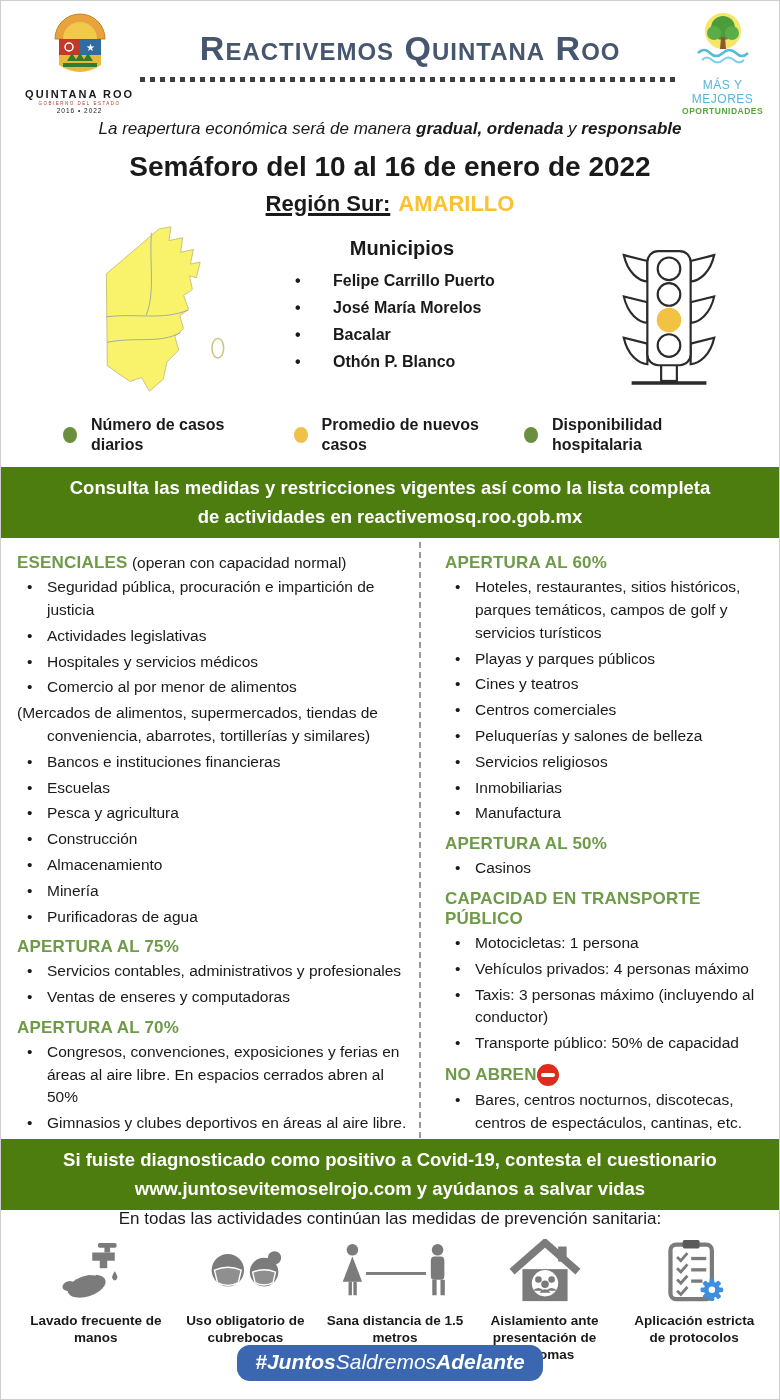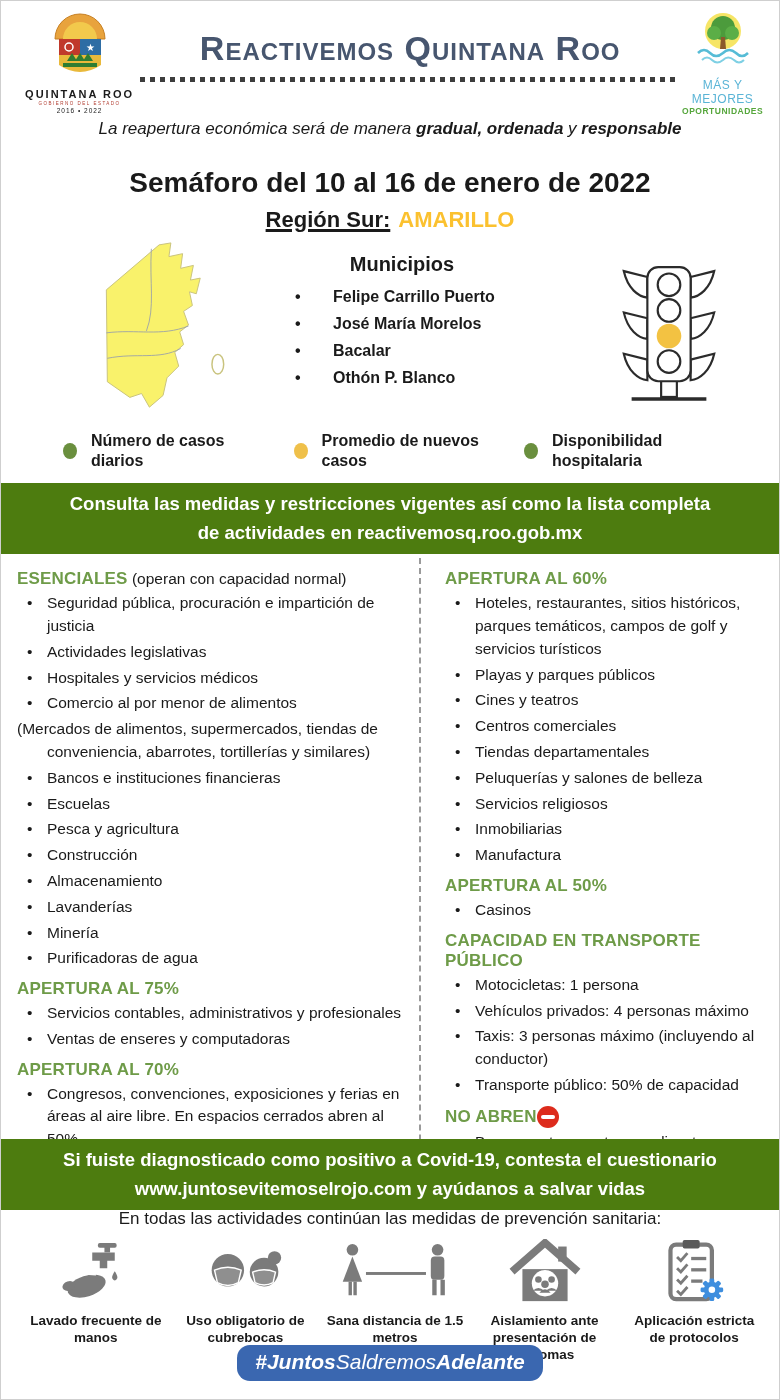--- a/index.html
+++ b/index.html
@@ -15,21 +15,21 @@
   .header-center { flex:1; text-align:center; padding-top:22px; }
   .brand-title { font-size:34px; font-weight:bold; color:#47566F; font-variant:small-caps; letter-spacing:1px; line-height:1.05; }
   .dotline { height:5px; margin:10px auto 0; width:540px;
     background:repeating-linear-gradient(90deg,#3d3d3d 0 5px,transparent 5px 10px); }
   .logo-right { width:112px; text-align:center; padding-top:2px; }
   .logo-right .r1 { font-size:12px; font-weight:normal; color:#5ab4d6; letter-spacing:0.5px; margin-top:1px; }
   .logo-right .r2 { font-size:8.5px; font-weight:bold; color:#56a63c; letter-spacing:0.5px; }
 
   
   .subtitle { text-align:center; font-size:17px; margin-top:0;font-style:italic; }
-  .semaforo-title { text-align:center; font-size:28px; font-weight:bold; margin-top:28px; }
+  .semaforo-title { text-align:center; font-size:28px; font-weight:bold; margin-top:12px; }
   .region-line { text-align:center; font-size:22px; font-weight:bold; margin-top:8px; }
   .region-label { text-decoration:underline; text-decoration-thickness:2.5px; }
   .region-value { color:#FBC12F; margin-left:8px; }
 
   
   .mid { display:flex; margin-top:6px; height:178px; padding:0 10px 0 90px; }
   .map-wrap { width:160px; }
   .muni { flex:1; padding-left:36px; }
   .muni h3 { font-size:20px; font-weight:bold; text-align:center; width:230px; margin-top:14px; }
   .muni ul { list-style:none; margin-top:12px; }
@@ -200,21 +200,20 @@
         <li>Hospitales y servicios médicos</li>
         <li>Comercio al por menor de alimentos</li>
       </ul>
       <div class="note">(Mercados de alimentos, supermercados, tiendas de conveniencia, abarrotes, tortillerías y similares)</div>
       <ul class="blist">
         <li>Bancos e instituciones financieras</li>
         <li>Escuelas</li>
         <li>Pesca y agricultura</li>
         <li>Construcción</li>
         <li>Almacenamiento</li>
-        <li>Lavanderías</li>
         <li>Minería</li>
         <li>Purificadoras de agua</li>
       </ul>
 
       <div class="sec-h">APERTURA AL 75%</div>
       <ul class="blist">
         <li>Servicios contables, administrativos y profesionales</li>
         <li>Ventas de enseres y computadoras</li>
       </ul>
 
@@ -225,21 +224,20 @@
       </ul>
     </div>
 
     <div class="col-right">
       <div class="sec-h">APERTURA AL 60%</div>
       <ul class="blist">
         <li>Hoteles, restaurantes, sitios históricos, parques temáticos, campos de golf y servicios turísticos</li>
         <li>Playas y parques públicos</li>
         <li>Cines y teatros</li>
         <li>Centros comerciales</li>
-        <li>Tiendas departamentales</li>
         <li>Peluquerías y salones de belleza</li>
         <li>Servicios religiosos</li>
         <li>Inmobiliarias</li>
         <li>Manufactura</li>
       </ul>
 
       <div class="sec-h">APERTURA AL 50%</div>
       <ul class="blist">
         <li>Casinos</li>
       </ul>

